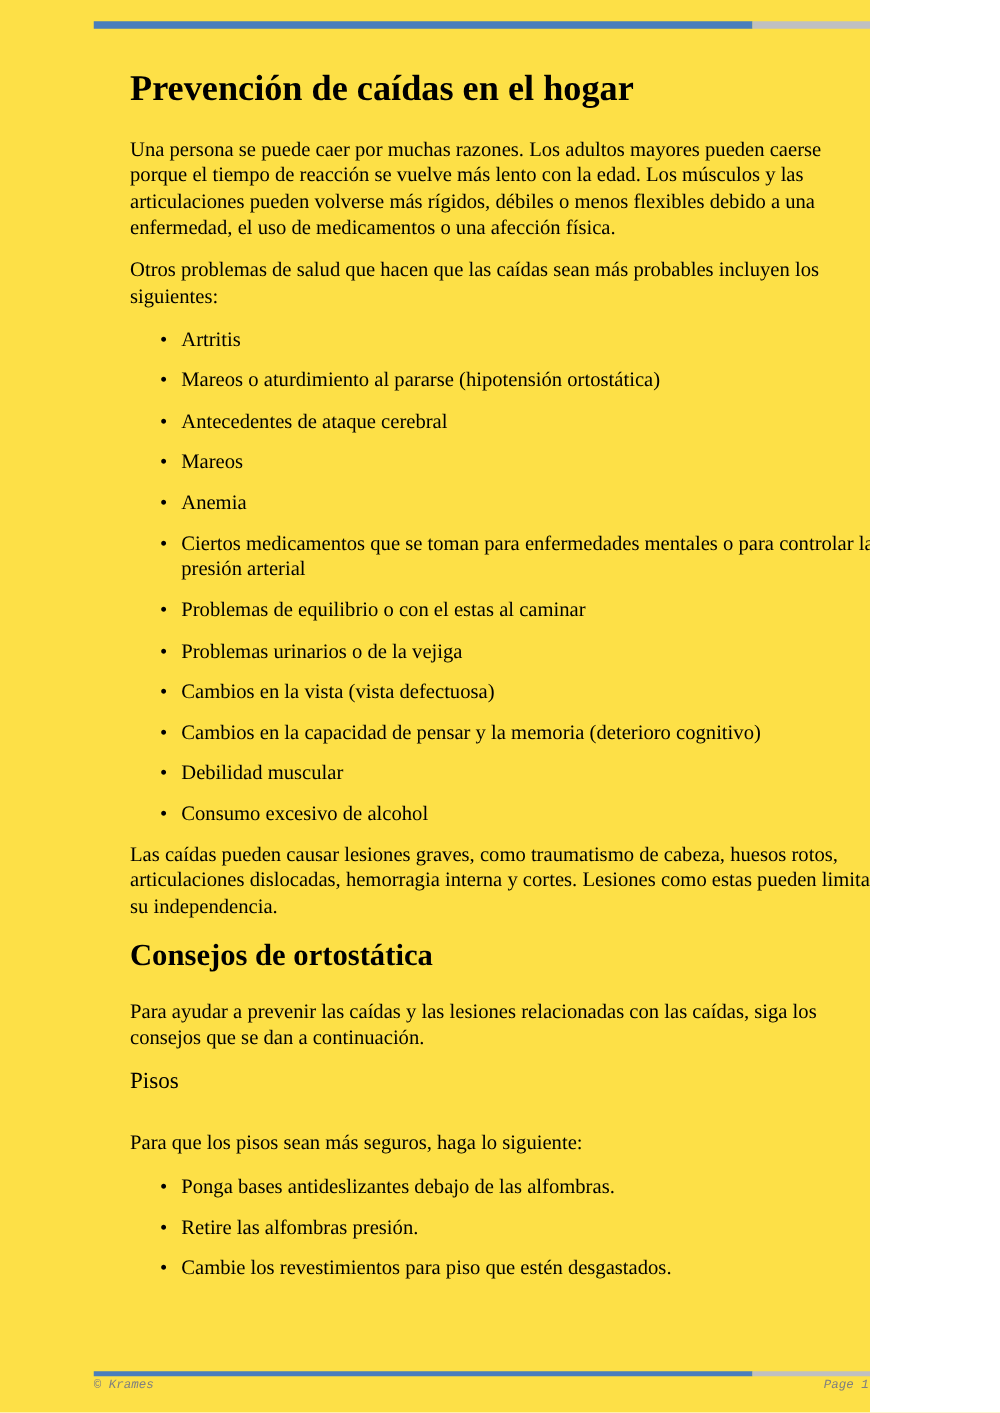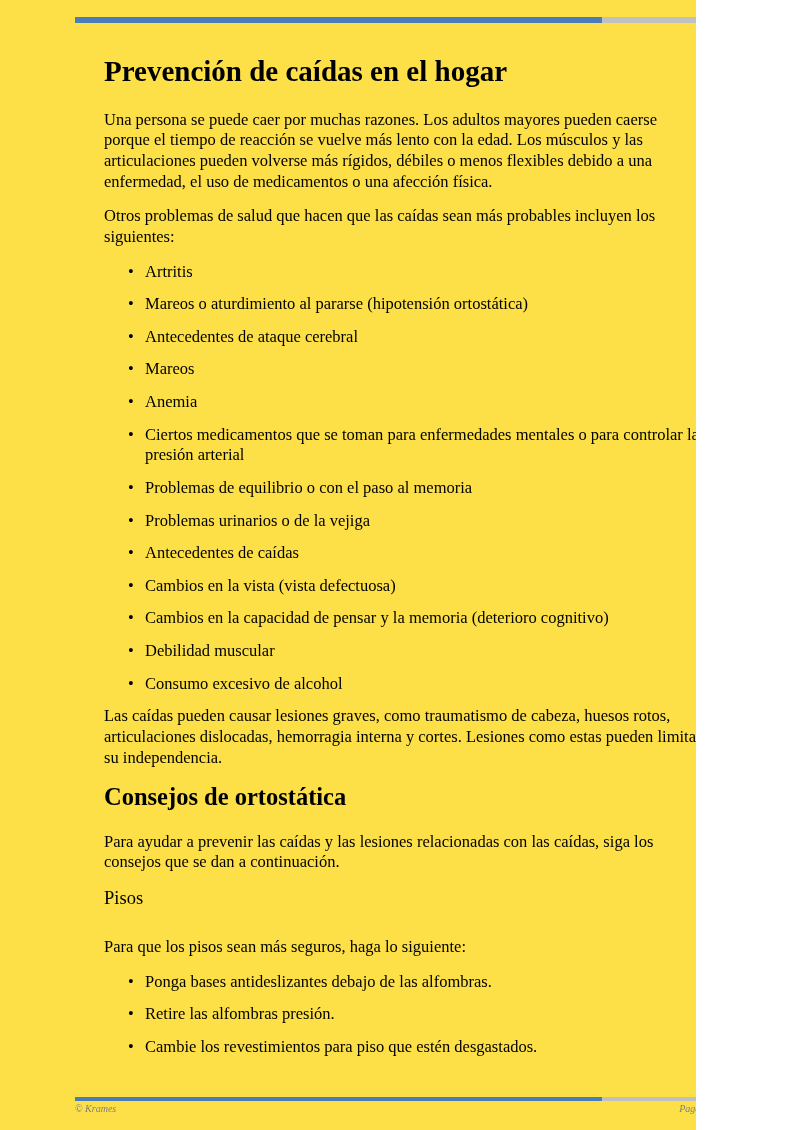--- a/index.html
+++ b/index.html
@@ -73,21 +73,21 @@
     left: -17px;
     top: 0;
   }
   .footer-row {
     position: absolute;
     top: 1103px;
     left: 75px;
     width: 650px;
     display: flex;
     justify-content: space-between;
-    font-family: Liberation Serif, serif;
+    font-family: Liberation Mono, monospace;
     font-style: italic;
     font-size: 10px;
     color: #7f7f7f;
   }
 </style>
 </head>
 <body>
 
 <div class="page">
 
@@ -109,25 +109,24 @@
         <li>Mareos o aturdimiento al pararse (hipotensión ortostática)</li>
 
         <li>Antecedentes de ataque cerebral</li>
 
         <li>Mareos</li>
 
         <li>Anemia</li>
 
         <li>Ciertos medicamentos que se toman para enfermedades mentales o para controlar la presión arterial</li>
 
-        <li>Problemas de equilibrio o con el paso al memoria</li>
+        <li>Problemas de equilibrio o con el estas al caminar</li>
 
         <li>Problemas urinarios o de la vejiga</li>
 
-        <li>Antecedentes de caídas</li>
 
         <li>Cambios en la vista (vista defectuosa)</li>
 
         <li>Cambios en la capacidad de pensar y la memoria (deterioro cognitivo)</li>
 
         <li>Debilidad muscular</li>
 
         <li>Consumo excesivo de alcohol</li>
       </ul>
 

